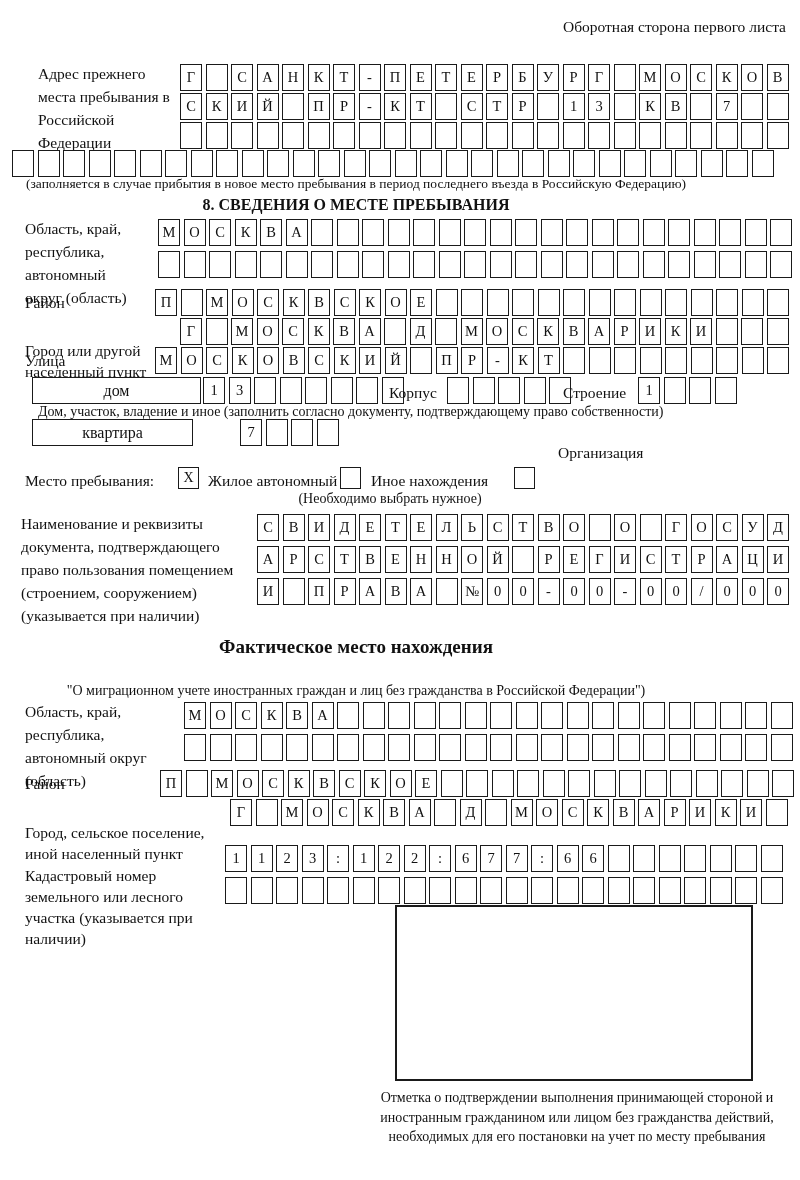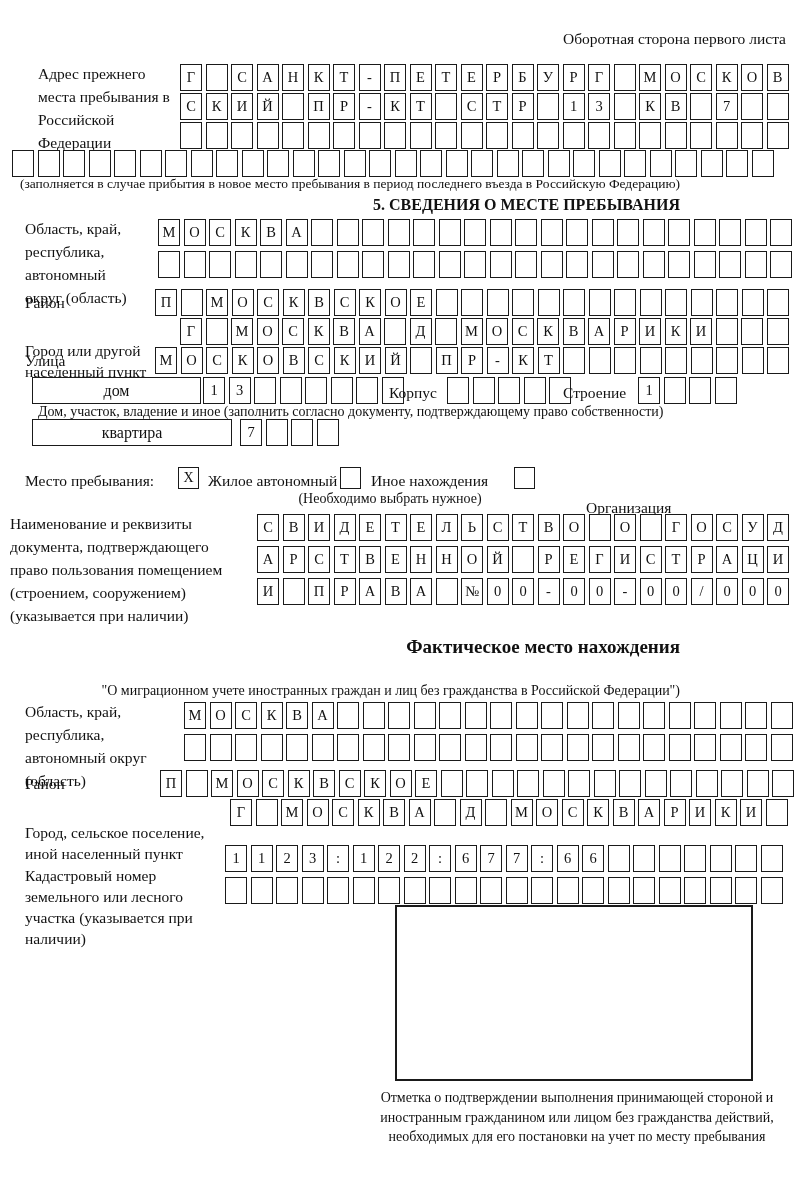--- a/index.html
+++ b/index.html
@@ -9,32 +9,32 @@
   }
   .row{position:absolute;display:flex;gap:3.5px;}
   .cell{
     box-sizing:border-box;width:22px;height:27px;border:1.6px solid #1a1a1a;
     display:flex;align-items:center;justify-content:center;
     font-size:14.5px;line-height:1;flex:0 0 auto;background:#fff;
   }
   .lbl{position:absolute;font-size:15.5px;line-height:23px;}
   .lbl.tight{line-height:21px;margin-top:28px;}
   .note{position:absolute;font-size:13.5px;}
-  .center{left:0;width:680px;text-align:right;}
+  .center{left:16px;width:680px;text-align:center;}
   .bold{font-weight:bold;}
   .labelbox{
     position:absolute;box-sizing:border-box;border:1.6px solid #1a1a1a;height:27px;
     display:flex;align-items:center;justify-content:center;font-size:16px;background:#fff;
   }
   .checkbox{
     position:absolute;box-sizing:border-box;width:21px;height:22px;border:1.6px solid #1a1a1a;
     display:flex;align-items:center;justify-content:center;font-size:14px;background:#fff;
   }
   
-  .hdr-note{top:18px;right:14px;position:absolute;font-size:15.5px;margin-top:12px;}
+  .hdr-note{top:18px;right:14px;position:absolute;font-size:15.5px;}
   .prev-label{left:38px;top:62px;width:132px;}
   .prev-r1{left:180px;top:64px;}
   .prev-r2{left:180px;top:93px;}
   .prev-r3{left:180px;top:122px;}
   .prev-r4{left:12px;top:150px;}
   .note1{top:176px;}
   .s2-title{top:196px;font-size:16px;position:absolute;}
   
   .oblast-label{left:25px;top:217px;width:120px;}
   .oblast-r1{left:158px;top:219px;}
@@ -45,32 +45,32 @@
   .gorod-row{left:180px;top:318px;}
   .ulitsa-label{left:25px;top:349px;}
   .ulitsa-row{left:155px;top:347px;}
   .dom-box{left:32px;top:377px;width:169px;}
   .dom-row{left:203px;top:377px;}
   .korpus-label{left:389px;top:381px;}
   .korpus-row{left:447px;top:377px;}
   .stroenie-label{left:563px;top:381px;}
   .stroenie-row{left:638px;top:377px;}
   .dom-note{left:38px;top:404px;font-size:14px;}
-  .kvartira-box{left:32px;top:419px;width:200px;}
+  .kvartira-box{left:32px;top:419px;width:161px;}
   .kvartira-row{left:240px;top:419px;}
   .kvartira-note{left:38px;top:446px;font-size:14px;}
   .place-label{left:25px;top:469px;}
   .cb1{left:178px;top:467px;}
   .opt1{left:208px;top:469px;}
   .cb2{left:340px;top:467px;}
   .opt2{left:371px;top:469px;}
   .cb3{left:514px;top:467px;}
-  .opt3{left:558px;top:496px;margin-left:28px;}
+  .opt3{left:558px;top:441px;}
   .select-note{left:180px;top:491px;width:420px;text-align:center;font-size:14px;position:absolute;}
-  .doc-label{left:10px;top:512px;width:215px;}
+  .doc-label{left:21px;top:512px;width:215px;}
   .doc-r1{left:257px;top:514px;}
   .doc-r2{left:257px;top:546px;}
   .doc-r3{left:257px;top:578px;}
   
   .fact-title{top:636px;font-size:19px;position:absolute;}
   .sub1{top:662px;font-size:14px;}
   .sub2{top:683px;font-size:14px;}
   .f-oblast-label{left:25px;top:700px;width:155px;}
   .f-oblast-r1{left:184px;top:702px;}
   .f-oblast-r2{left:184px;top:734px;}
@@ -197,21 +197,21 @@
       <div class="cell"></div>
       <div class="cell"></div>
       <div class="cell"></div>
       <div class="cell"></div>
       <div class="cell"></div>
       <div class="cell"></div>
       <div class="cell"></div>
     </div>
   <div class="note center note1">(заполняется в случае прибытия в новое место пребывания в период последнего въезда в Российскую Федерацию)</div>
 
-  <div class="s2-title center bold">5. СВЕДЕНИЯ О МЕСТЕ ПРЕБЫВАНИЯ</div>
+  <div class="s2-title center bold">8. СВЕДЕНИЯ О МЕСТЕ ПРЕБЫВАНИЯ</div>
 
   <div class="lbl oblast-label">Область, край, республика, автономный округ (область)</div>
   <div class="row oblast-r1">
       <div class="cell">М</div>
       <div class="cell">О</div>
       <div class="cell">С</div>
       <div class="cell">К</div>
       <div class="cell">В</div>
       <div class="cell">А</div>
       <div class="cell"></div>

